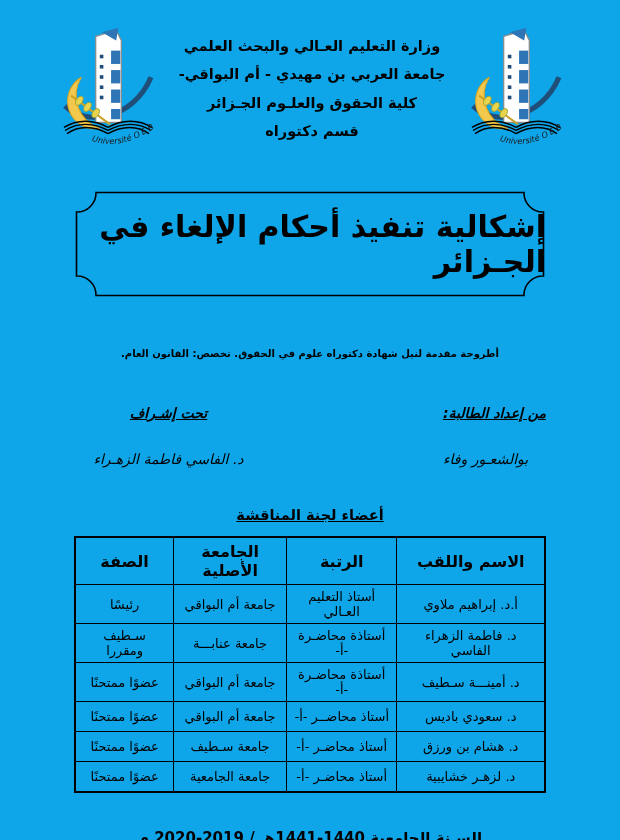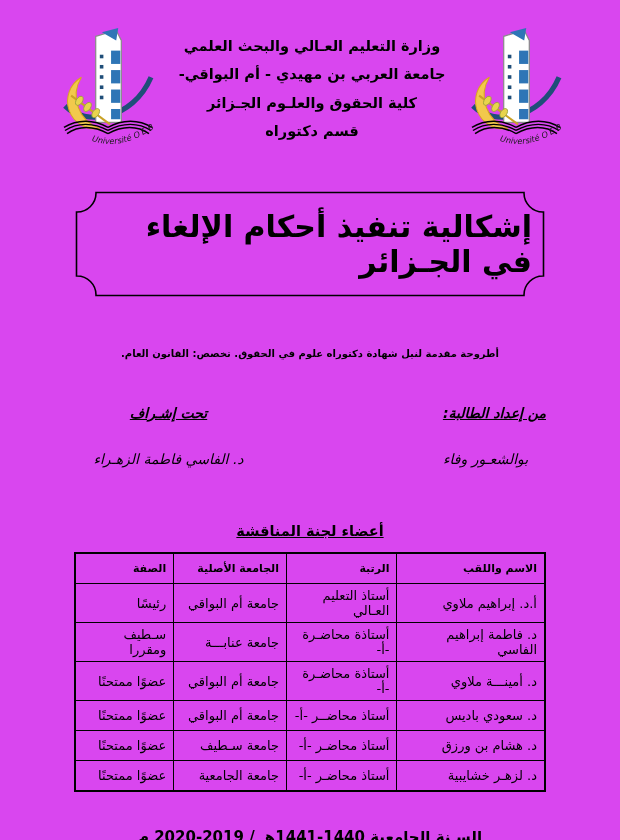--- a/index.html
+++ b/index.html
@@ -1,48 +1,48 @@
 <!DOCTYPE html>
 <html lang="ar"><head>
 <meta charset="utf-8">
 <style>
   html,body{margin:0;padding:0;background:#fff;}
   body{width:620px;height:840px;overflow:hidden;font-family:"DejaVu Sans",sans-serif;color:#000;}
-  .page{position:relative;width:620px;height:840px;background:#d946ef;}
+  .page{position:relative;width:620px;height:840px;background:#0ea5e9;}
 
   
   .header{display:flex;justify-content:space-between;align-items:flex-start;padding:24px 52px 0 56px;}
   .logo{width:104px;height:128px;flex:0 0 auto;}
   .header-text{flex:1;text-align:center;font-weight:bold;font-size:14.5px;line-height:1.95;padding-top:8px;}
 
   
   .title-box{position:relative;margin:38px 74px 0 74px;height:108px;}
   .title-box svg.border-svg{position:absolute;inset:0;width:100%;height:100%;}
   .title-box h1{position:absolute;inset:0;display:flex;align-items:center;justify-content:center;
-    margin:14px;font-size:30px;font-weight:bold;direction:rtl;}
+    margin:0;font-size:30px;font-weight:bold;direction:rtl;}
 
   .subtitle{margin-top:50px;text-align:center;font-weight:bold;font-size:10px;direction:rtl;}
 
   
   .people{direction:rtl;display:flex;justify-content:space-between;margin:46px 74px 0 86px;}
   .person{font-size:14px;font-style:italic;}
   .person .label{font-weight:bold;text-decoration:underline;}
   .person .name{margin-top:30px;}
   .person.student{text-align:left;}
   .person.supervisor{text-align:center;min-width:165px;}
 
-  .committee-heading{margin-top:56px;text-align:center;font-weight:bold;font-size:14.5px;
+  .committee-heading{margin-top:40px;text-align:center;font-weight:bold;font-size:14.5px;
     text-decoration:underline;direction:rtl;}
 
   
   table.committee{direction:rtl;border-collapse:collapse;margin:13px auto 0 auto;width:472px;
     border:2px solid #000;font-size:13px;}
   table.committee th,table.committee td{border:1px solid #000;padding:4px 7px;height:21px;vertical-align:middle;}
-  table.committee th{font-weight:bold;text-align:right;font-size:11px;}
-  table.committee td{text-align:right;}
+  table.committee th{font-weight:bold;text-align:center;font-size:16px;}
+  table.committee td{text-align:center;}
   .col-name{width:31.5%;} .col-rank{width:23.5%;} .col-univ{width:24%;} .col-role{width:21%;}
 
   .footer{margin-top:36px;text-align:center;font-weight:bold;font-size:15px;direction:rtl;}
 </style>
 </head>
 <body>
 
 <div class="page">
 
   <svg width="0" height="0" style="position:absolute" aria-hidden="true">
@@ -134,27 +134,27 @@
       </tr>
     </thead>
     <tbody>
       <tr>
         <td>أ.د. إبراهيم ملاوي</td>
         <td>أستاذ التعليم العـالي</td>
         <td>جامعة أم البواقي</td>
         <td>رئيسًا</td>
       </tr>
       <tr>
-        <td>د. فاطمة إبراهيم الفاسي</td>
+        <td>د. فاطمة الزهراء الفاسي</td>
         <td>أستاذة محاضـرة -أ-</td>
         <td>جامعة عنابـــة</td>
         <td>سـطيف ومقررا</td>
       </tr>
       <tr>
-        <td>د. أمينـــة ملاوي</td>
+        <td>د. أمينـــة سـطيف</td>
         <td>أستاذة محاضـرة -أ-</td>
         <td>جامعة أم البواقي</td>
         <td>عضوًا ممتحنًا</td>
       </tr>
       <tr>
         <td>د. سعودي باديس</td>
         <td>أستاذ محاضــر -أ-</td>
         <td>جامعة أم البواقي</td>
         <td>عضوًا ممتحنًا</td>
       </tr>

